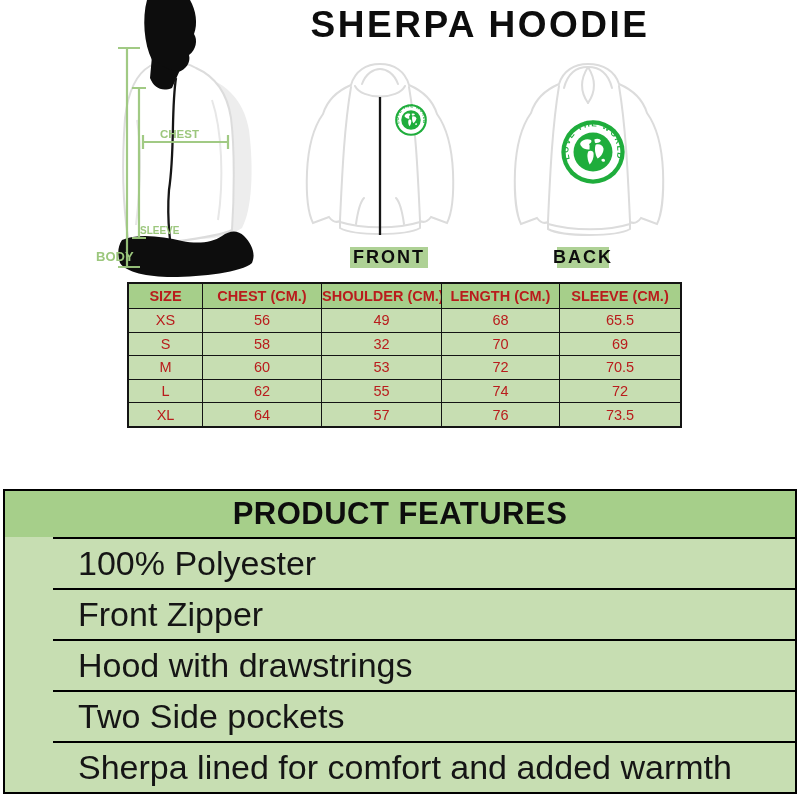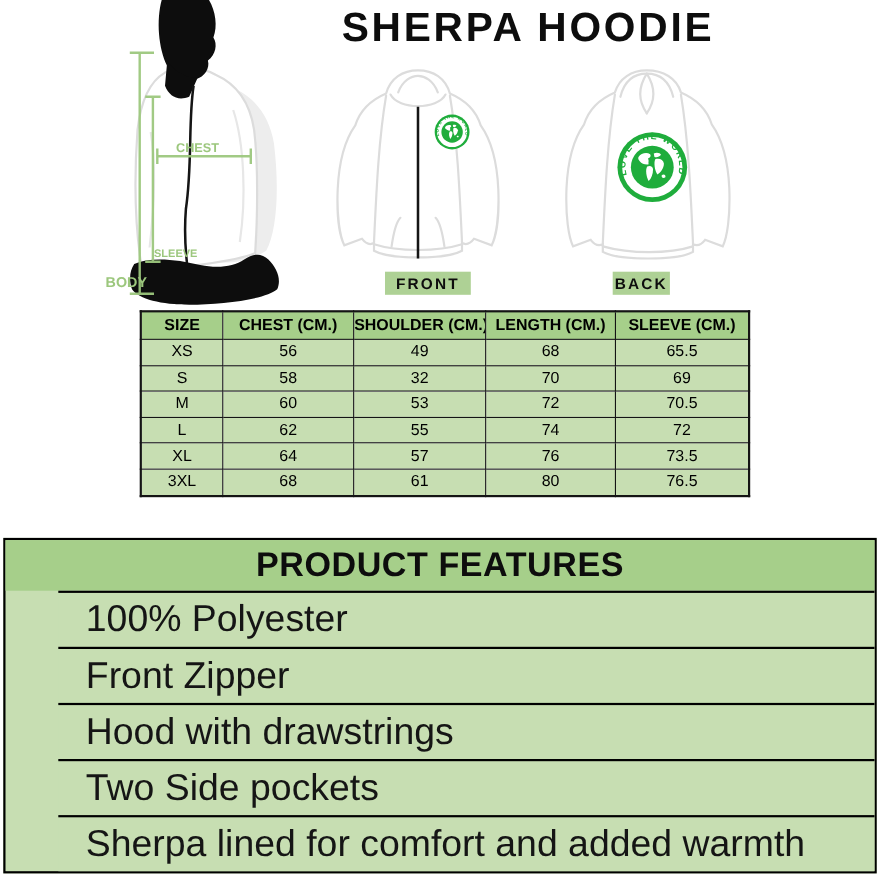--- a/index.html
+++ b/index.html
@@ -31,34 +31,34 @@
   .zip{fill:none;stroke:#151515;stroke-width:2.3;}
   .measure-line{stroke:var(--measure-green);stroke-width:2.2;fill:none;opacity:.95;}
   .measure-text{fill:var(--measure-green);font-family:"Liberation Sans",sans-serif;font-weight:bold;}
   .logo-green-fill{fill:var(--logo-green);}
   .logo-white-fill{fill:#ffffff;}
   .logo-text{fill:var(--logo-green);font-family:"Liberation Sans",sans-serif;font-size:12.5px;font-weight:bold;letter-spacing:2px;}
   
   .view-tag{
     position:absolute;height:21px;background:var(--label-green);
     display:flex;align-items:center;justify-content:center;
-    font-size:14px;font-weight:bold;letter-spacing:2px;color:#0d0d0d;
+    font-size:18px;font-weight:bold;letter-spacing:2px;color:#0d0d0d;
   }
   .front-tag{left:350px;top:247px;width:78px;}
   .back-tag{left:557px;top:247px;width:52px;}
   
   .size-table{
     position:absolute;left:127px;top:282px;width:547px;
     border-collapse:collapse;table-layout:fixed;
     border:2.4px solid var(--border-black);
   }
   .size-table th,.size-table td{
     border:1.5px solid var(--border-black);
     text-align:center;vertical-align:middle;
-    font-family:"Liberation Sans",sans-serif;color:#000000;
+    font-family:"Liberation Sans",sans-serif;color:#b91c1c;
     padding:0;overflow:hidden;white-space:nowrap;margin-top:20px;
   }
   .size-table th{height:24px;font-size:14.5px;font-weight:bold;background:var(--header-green);}
   .size-table td{height:22.6px;font-size:14.5px;background:var(--cell-green);}
   .col-size{width:73px;}
   .col-chest{width:118px;}
   .col-shoulder{width:119px;}
   .col-length{width:117px;}
   .col-sleeve{width:120px;}
   
@@ -207,27 +207,20 @@
           <td>74</td>
           <td>72</td>
         </tr>
         <tr>
           <td>XL</td>
           <td>64</td>
           <td>57</td>
           <td>76</td>
           <td>73.5</td>
         </tr>
-        <tr>
-          <td>3XL</td>
-          <td>68</td>
-          <td>61</td>
-          <td>80</td>
-          <td>76.5</td>
-        </tr>
       </tbody>
   </table>
 
   <div class="features">
     <div class="features-header">PRODUCT FEATURES</div>
     <div>
         <div class="feature-row">100% Polyester</div>
         <div class="feature-row">Front Zipper</div>
         <div class="feature-row">Hood with drawstrings</div>
         <div class="feature-row">Two Side pockets</div>

